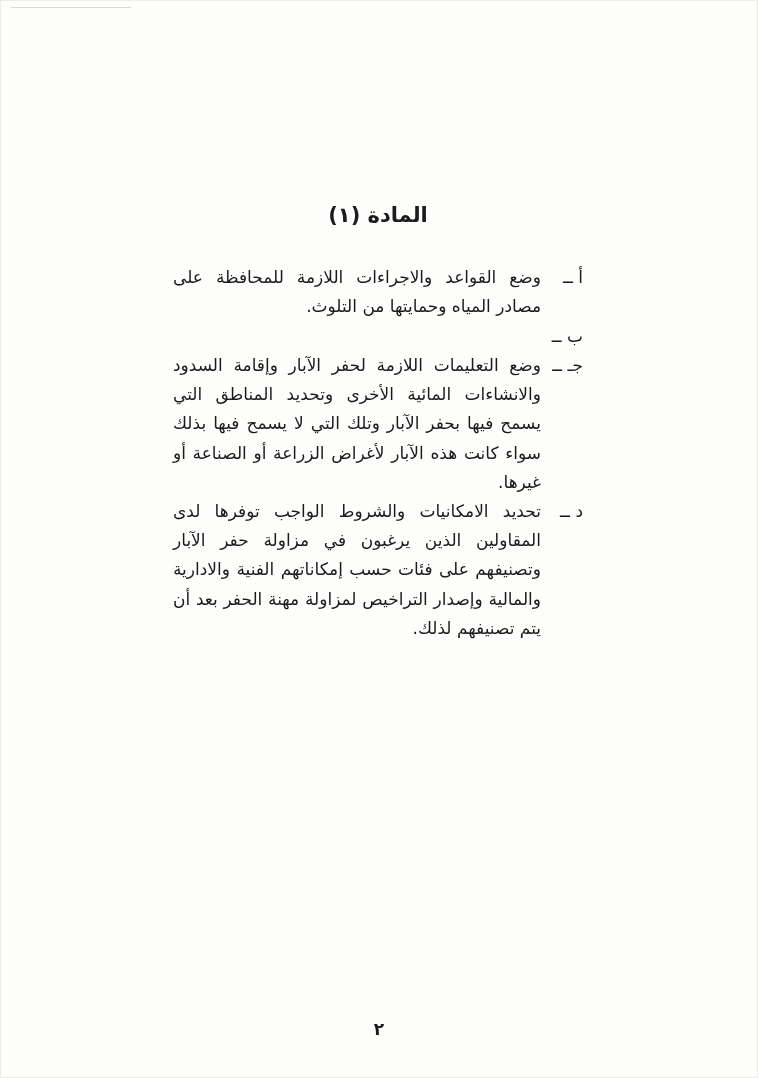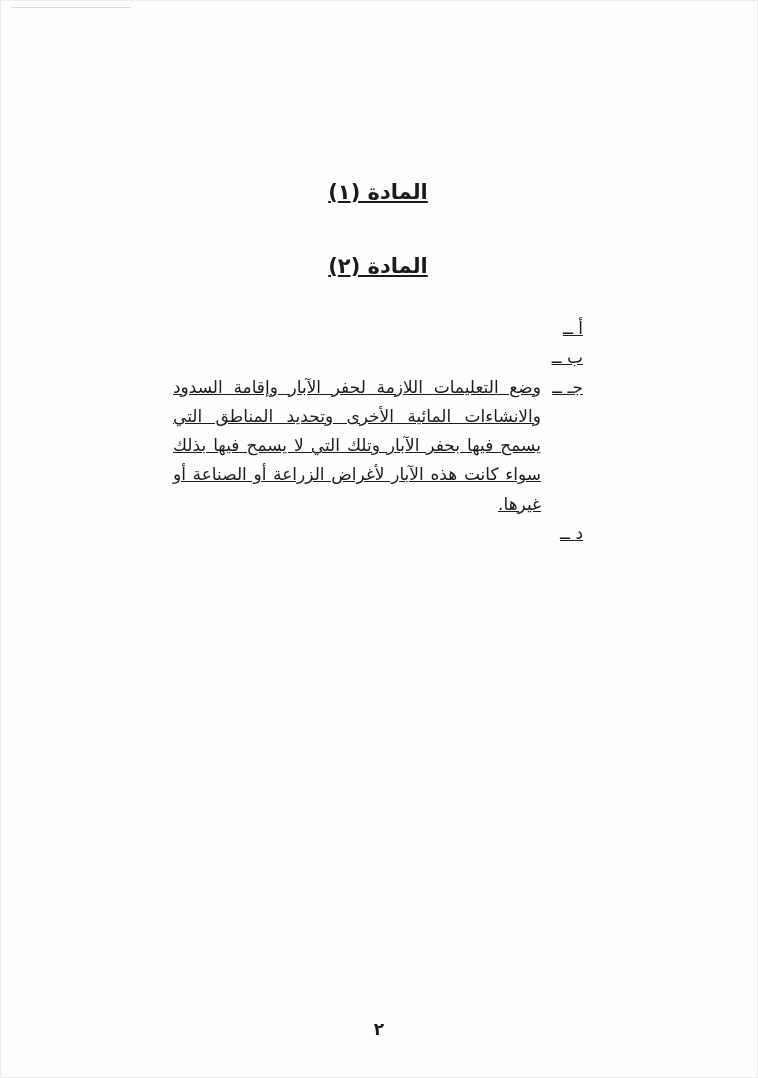--- a/index.html
+++ b/index.html
@@ -23,28 +23,27 @@
     content: "";
     position: absolute;
     top: 6px;
     left: 10px;
     width: 120px;
     height: 1px;
     background: #d9d9d6;
   }
   .content {
     position: absolute;
-    top: 173px;
+    top: 196px;
     right: 174px;
     width: 410px;
     direction: rtl;
     text-align: justify;
     font-size: 17px;
     line-height: 1.72;
-    text-decoration: underline;
   }
   .article-heading {
     font-size: 21px;
     font-weight: bold;
     text-align: center;
     margin: 0 0 30px 0;
     letter-spacing: 0;
   }
   .article-heading.second {
     margin-top: 38px;
@@ -85,40 +84,41 @@
 </head>
 <body>
 
 <div class="scan-page">
 
   <div class="content">
 
     <h1 class="article-heading">المادة (١)</h1>
 
 
-    <h1 class="article-heading second">المادة (٢)</h1>
 
 
     <div class="list">
 
       <div class="item">
         <span class="marker">أ ــ</span>
+        <span class="item-text">وضع القواعد والاجراءات اللازمة للمحافظة على مصادر المياه وحمايتها من التلوث.</span>
       </div>
 
       <div class="item">
         <span class="marker">ب ــ</span>
       </div>
 
       <div class="item">
         <span class="marker">جـ ــ</span>
         <span class="item-text">وضع التعليمات اللازمة لحفر الآبار وإقامة السدود والانشاءات المائية الأخرى وتحديد المناطق التي يسمح فيها بحفر الآبار وتلك التي لا يسمح فيها بذلك سواء كانت هذه الآبار لأغراض الزراعة أو الصناعة أو غيرها.</span>
       </div>
 
       <div class="item">
         <span class="marker">د ــ</span>
+        <span class="item-text">تحديد الامكانيات والشروط الواجب توفرها لدى المقاولين الذين يرغبون في مزاولة حفر الآبار وتصنيفهم على فئات حسب إمكاناتهم الفنية والادارية والمالية وإصدار التراخيص لمزاولة مهنة الحفر بعد أن يتم تصنيفهم لذلك.</span>
       </div>
 
     </div>
 
   </div>
 
   <div class="page-number">٢</div>
 
 </div>
 

